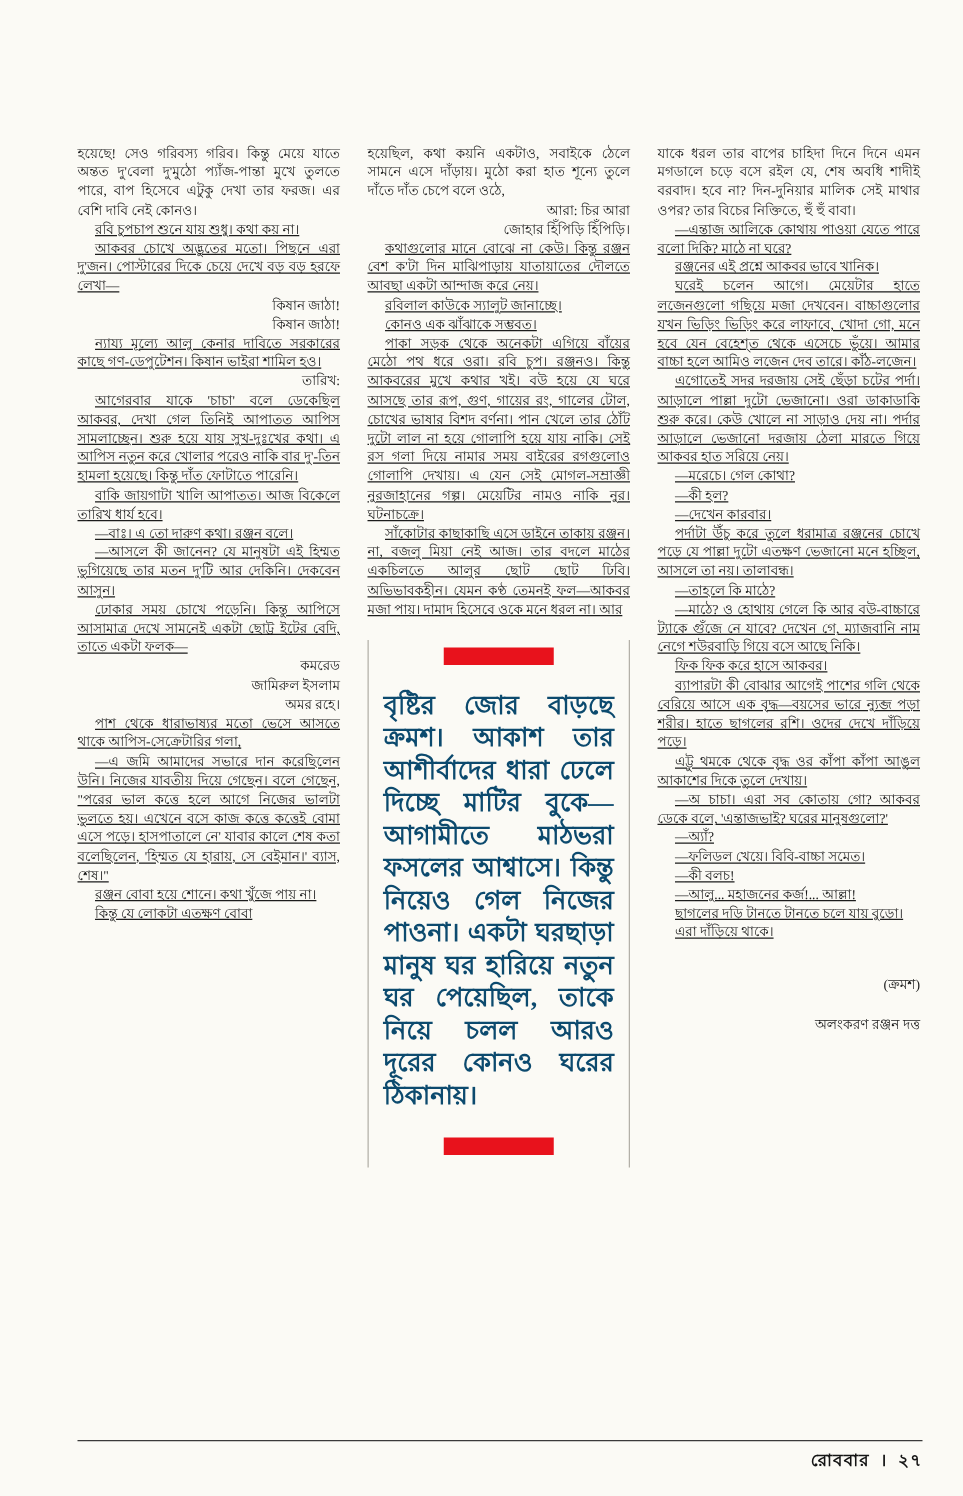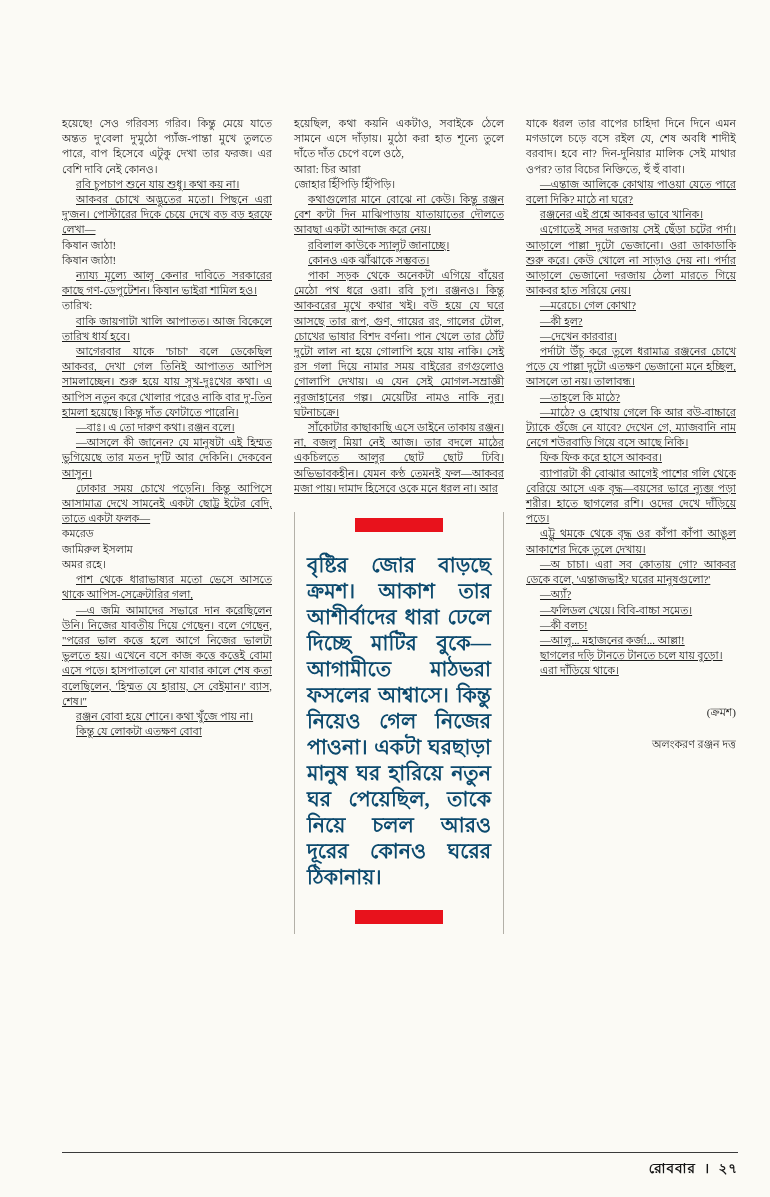--- a/index.html
+++ b/index.html
@@ -20,21 +20,21 @@
   }
   .col{
     width:210px;
     font-size:10.8px;
     line-height:15.2px;
     text-align:justify;
   }
   .blk{margin:0;}
   .blk.plain{text-indent:0;}
   .blk.indent{text-indent:14px;text-decoration:underline;}
-  .blk.center{text-align:left;text-indent:0;}
+  .blk.center{text-align:right;text-indent:0;}
   .pullquote{
     margin:16px 0 0 0;
     padding:6px 12px 10px 12px;
     border-left:1px solid #b3b0a8;
     border-right:1px solid #b3b0a8;
   }
   .redbar{
     width:88px;height:14px;
     margin:0 auto;
   }
@@ -77,22 +77,22 @@
 <div class="page">
 
   <div class="col">
       <p class="blk plain">হয়েছে! সেও গরিবস্য গরিব। কিন্তু মেয়ে যাতে অন্তত দু'বেলা দু'মুঠো প্যাঁজ-পান্তা মুখে তুলতে পারে, বাপ হিসেবে এটুকু দেখা তার ফরজ। এর বেশি দাবি নেই কোনও।</p>
       <p class="blk indent">রবি চুপচাপ শুনে যায় শুধু। কথা কয় না।</p>
       <p class="blk indent">আকবর চোখে অদ্ভুতের মতো। পিছনে এরা দু'জন। পোস্টারের দিকে চেয়ে দেখে বড় বড় হরফে লেখা—</p>
       <p class="blk center">কিষান জাঠা!</p>
       <p class="blk center">কিষান জাঠা!</p>
       <p class="blk indent">ন্যায্য মূল্যে আলু কেনার দাবিতে সরকারের কাছে গণ-ডেপুটেশন। কিষান ভাইরা শামিল হও।</p>
       <p class="blk center">তারিখ:</p>
+      <p class="blk indent">আগেরবার যাকে 'চাচা' বলে ডেকেছিল আকবর, দেখা গেল তিনিই আপাতত আপিস সামলাচ্ছেন। শুরু হয়ে যায় সুখ-দুঃখের কথা। এ আপিস নতুন করে খোলার পরেও নাকি বার দু'-তিন হামলা হয়েছে। কিন্তু দাঁত ফোটাতে পারেনি।</p>
       <p class="blk indent">বাকি জায়গাটা খালি আপাতত। আজ বিকেলে তারিখ ধার্য হবে।</p>
-      <p class="blk indent">আগেরবার যাকে 'চাচা' বলে ডেকেছিল আকবর, দেখা গেল তিনিই আপাতত আপিস সামলাচ্ছেন। শুরু হয়ে যায় সুখ-দুঃখের কথা। এ আপিস নতুন করে খোলার পরেও নাকি বার দু'-তিন হামলা হয়েছে। কিন্তু দাঁত ফোটাতে পারেনি।</p>
       <p class="blk indent">—বাঃ। এ তো দারুণ কথা। রঞ্জন বলে।</p>
       <p class="blk indent">—আসলে কী জানেন? যে মানুষটা এই হিম্মত ভুগিয়েছে তার মতন দু'টি আর দেকিনি। দেকবেন আসুন।</p>
       <p class="blk indent">ঢোকার সময় চোখে পড়েনি। কিন্তু আপিসে আসামাত্র দেখে সামনেই একটা ছোট্ট ইটের বেদি, তাতে একটা ফলক—</p>
       <p class="blk center">কমরেড</p>
       <p class="blk center">জামিরুল ইসলাম</p>
       <p class="blk center">অমর রহে।</p>
       <p class="blk indent">পাশ থেকে ধারাভাষ্যর মতো ভেসে আসতে থাকে আপিস-সেক্রেটারির গলা,</p>
       <p class="blk indent">—এ জমি আমাদের সভারে দান করেছিলেন উনি। নিজের যাবতীয় দিয়ে গেছেন। বলে গেছেন, "পরের ভাল কত্তে হলে আগে নিজের ভালটা ভুলতে হয়। এখেনে বসে কাজ কত্তে কত্তেই বোমা এসে পড়ে। হাসপাতালে নে' যাবার কালে শেষ কতা বলেছিলেন, 'হিম্মত যে হারায়, সে বেইমান।' ব্যাস, শেষ।"</p>
       <p class="blk indent">রঞ্জন বোবা হয়ে শোনে। কথা খুঁজে পায় না।</p>
       <p class="blk indent">কিন্তু যে লোকটা এতক্ষণ বোবা</p>
@@ -114,20 +114,21 @@
       <p class="pq-text">বৃষ্টির জোর বাড়ছে ক্রমশ। আকাশ তার আশীর্বাদের ধারা ঢেলে দিচ্ছে মাটির বুকে— আগামীতে মাঠভরা ফসলের আশ্বাসে। কিন্তু নিয়েও গেল নিজের পাওনা। একটা ঘরছাড়া মানুষ ঘর হারিয়ে নতুন ঘর পেয়েছিল, তাকে নিয়ে চলল আরও দূরের কোনও ঘরের ঠিকানায়।</p>
       <div class="redbar bottom" style="background: rgb(232, 18, 28);"></div>
     </figure>
   </div>
 
   <div class="col">
     <div>
         <p class="blk plain">যাকে ধরল তার বাপের চাহিদা দিনে দিনে এমন মগডালে চড়ে বসে রইল যে, শেষ অবধি শাদীই বরবাদ। হবে না? দিন-দুনিয়ার মালিক সেই মাথার ওপর? তার বিচের নিক্তিতে, হুঁ হুঁ বাবা।</p>
         <p class="blk indent">—এন্তাজ আলিকে কোথায় পাওয়া যেতে পারে বলো দিকি? মাঠে না ঘরে?</p>
         <p class="blk indent">রঞ্জনের এই প্রশ্নে আকবর ভাবে খানিক।</p>
+        <p class="blk indent">ঘরেই চলেন আগে। মেয়েটার হাতে লজেনগুলো গছিয়ে মজা দেখবেন। বাচ্চাগুলোর যখন ভিড়িং ভিড়িং করে লাফাবে, খোদা গো, মনে হবে যেন বেহেশ্‌ত থেকে এসেচে ভুঁয়ে। আমার বাচ্চা হলে আমিও লজেন দেব তারে। কাঁঠ-লজেন।</p>
         <p class="blk indent">এগোতেই সদর দরজায় সেই ছেঁড়া চটের পর্দা। আড়ালে পাল্লা দুটো ভেজানো। ওরা ডাকাডাকি শুরু করে। কেউ খোলে না সাড়াও দেয় না। পর্দার আড়ালে ভেজানো দরজায় ঠেলা মারতে গিয়ে আকবর হাত সরিয়ে নেয়।</p>
         <p class="blk indent">—মরেচে। গেল কোথা?</p>
         <p class="blk indent">—কী হল?</p>
         <p class="blk indent">—দেখেন কারবার।</p>
         <p class="blk indent">পর্দাটা উঁচু করে তুলে ধরামাত্র রঞ্জনের চোখে পড়ে যে পাল্লা দুটো এতক্ষণ ভেজানো মনে হচ্ছিল, আসলে তা নয়। তালাবন্ধ।</p>
         <p class="blk indent">—তাহলে কি মাঠে?</p>
         <p class="blk indent">—মাঠে? ও হোথায় গেলে কি আর বউ-বাচ্চারে ট্যাকে গুঁজে নে যাবে? দেখেন গে, ম্যাজবানি নাম নেগে শউরবাড়ি গিয়ে বসে আছে নিকি।</p>
         <p class="blk indent">ফিক ফিক করে হাসে আকবর।</p>
         <p class="blk indent">ব্যাপারটা কী বোঝার আগেই পাশের গলি থেকে বেরিয়ে আসে এক বৃদ্ধ—বয়সের ভারে ন্যুব্জ পড়া শরীর। হাতে ছাগলের রশি। ওদের দেখে দাঁড়িয়ে পড়ে।</p>
         <p class="blk indent">এট্টু থমকে থেকে বৃদ্ধ ওর কাঁপা কাঁপা আঙুল আকাশের দিকে তুলে দেখায়।</p>

